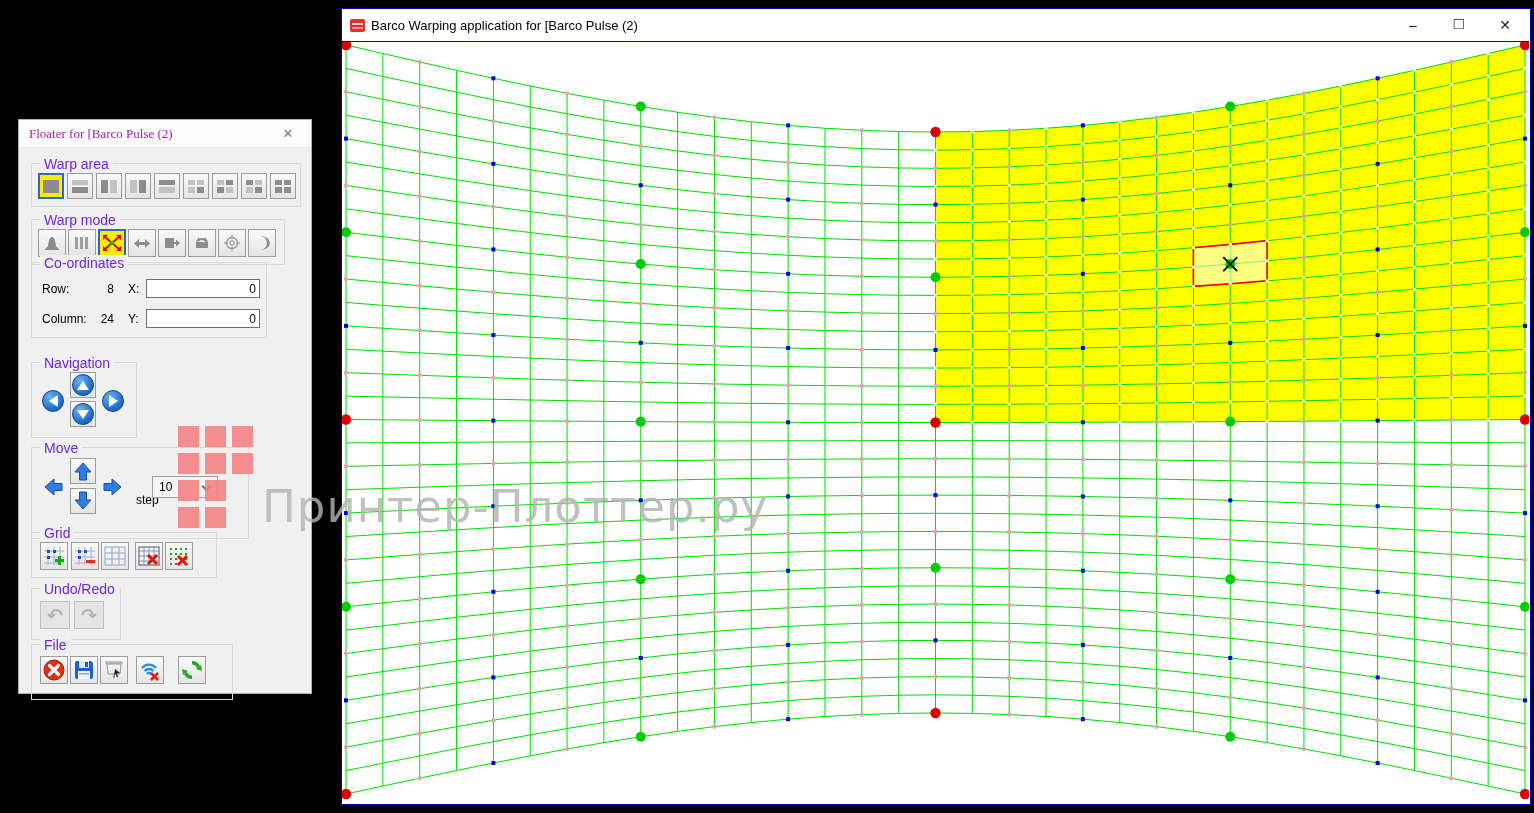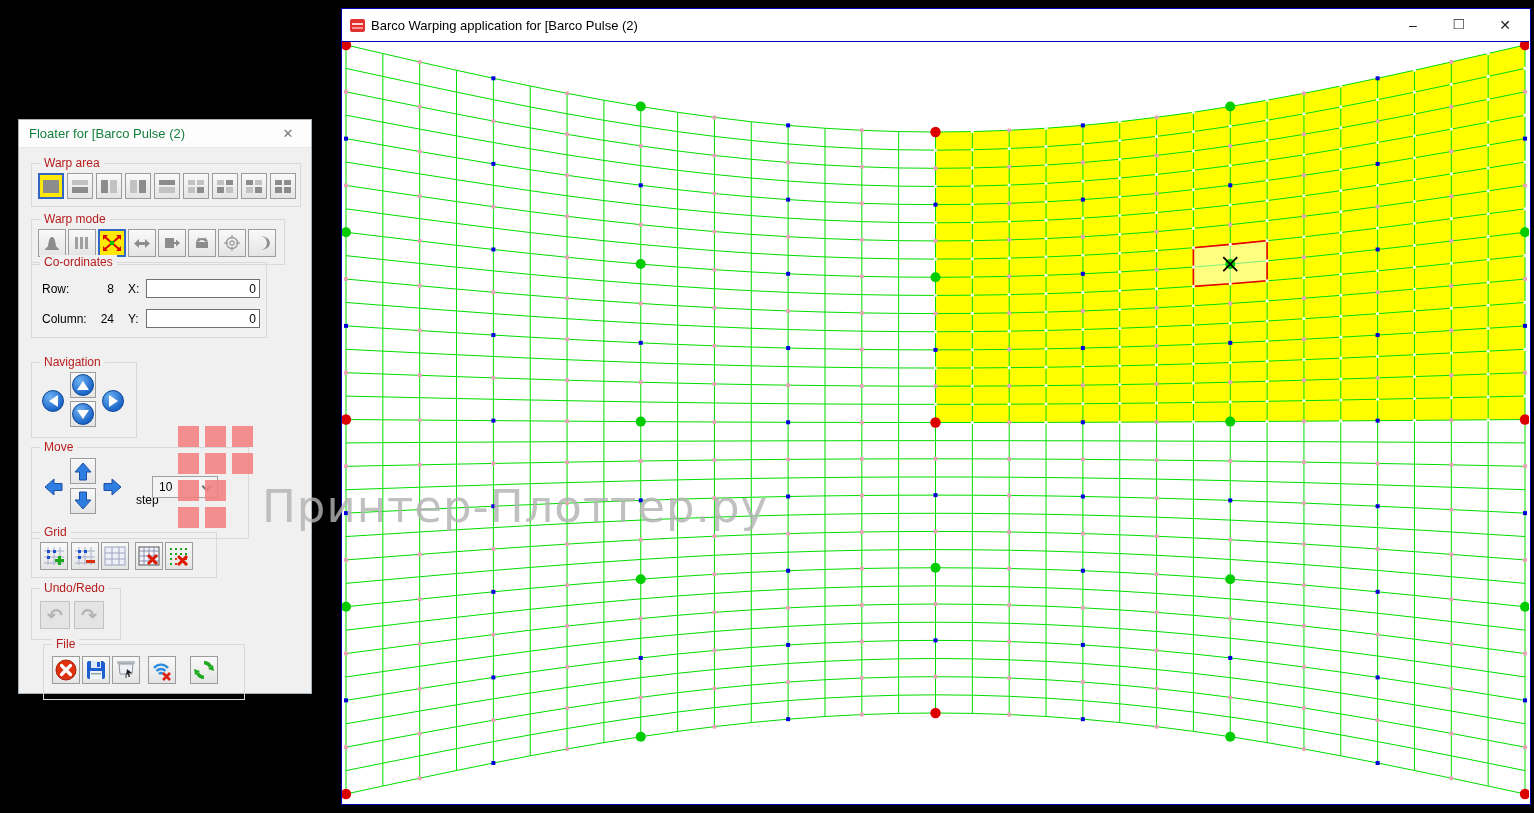--- a/index.html
+++ b/index.html
@@ -21,27 +21,27 @@
   .win-btn.max { font-size:17px; padding-bottom:2px; }
   .canvas { position:absolute; left:0; top:32px; width:1187px; height:763px; background:#fff;
     border-top:1px solid #0000b8; }
   #mesh-svg { display:block; }
 
   
   .floater { position:absolute; left:18px; top:119px; width:294px; height:575px;
     background:#f0f0f0; border:1px solid #a8b0b8; }
   .fl-titlebar { height:28px; background:#fdfdfd; display:flex; align-items:center;
     border-bottom:1px solid #e8e8e8; position:relative; }
-  .fl-title { font-size:13px; color:#15803d; margin-left:10px; white-space:nowrap; }
+  .fl-title { font-size:13px; color:#a21caf; margin-left:10px; white-space:nowrap;font-family:Liberation Serif, serif; }
   .fl-close { position:absolute; right:8px; top:0; width:30px; height:27px; display:flex;
     align-items:center; justify-content:center; color:#777; font-size:13px; }
 
   .group { position:absolute; border:1px solid #d9d9d9; }
   .glabel { position:absolute; top:-8px; left:8px; background:#f0f0f0; padding:0 4px;
-    font-size:12px; color:#b91c1c; white-space:nowrap; }
+    font-size:14px; color:#6d28d9; white-space:nowrap; }
 
   .tbtn { background:linear-gradient(#f9f9f9,#e4e4e4); border:1px solid #9c9c9c;
     display:flex; align-items:center; justify-content:center; }
   .tbtn.sel { border:2px solid #3166c5; background:#ffe90a; }
   .tbtn.disabled { background:#e4e4e4; border-color:#c2c2c2; }
 
   
   .wa-row { position:absolute; left:6px; top:9px; display:flex; gap:3px; }
   .wa-row .tbtn { width:26px; height:26px; }
   .wa { display:grid; width:16px; height:13px; gap:2px; }
@@ -952,21 +952,21 @@
     <div class="ur-row">
       <div class="tbtn disabled" style="left:8px; top:12px;">
         <span class="uarr">↶</span>
         </div>
       <div class="tbtn disabled" style="left:42px; top:12px;">
         <span class="uarr">↷</span>
         </div>
     </div>
   </div>
 
-  <div class="group" style="left:24px; top:524px; width:202px; height:56px;">
+  <div class="group" style="left:12px; top:524px; width:202px; height:56px;">
     <div class="glabel">File</div>
     <div class="fi-row">
       <div class="tbtn" style="left:8px; top:11px;">
         <svg width="22" height="22">
           <circle cx="11" cy="11" r="10" fill="#e03010"></circle>
             <circle cx="11" cy="11" r="10" fill="none" stroke="#a02008"></circle>
           <path d="M6.5,6.5 l9,9 M15.5,6.5 l-9,9" stroke="#fff" stroke-width="3.2" stroke-linecap="round"></path>
           </svg>
         </div>
       <div class="tbtn" style="left:38px; top:11px;">

